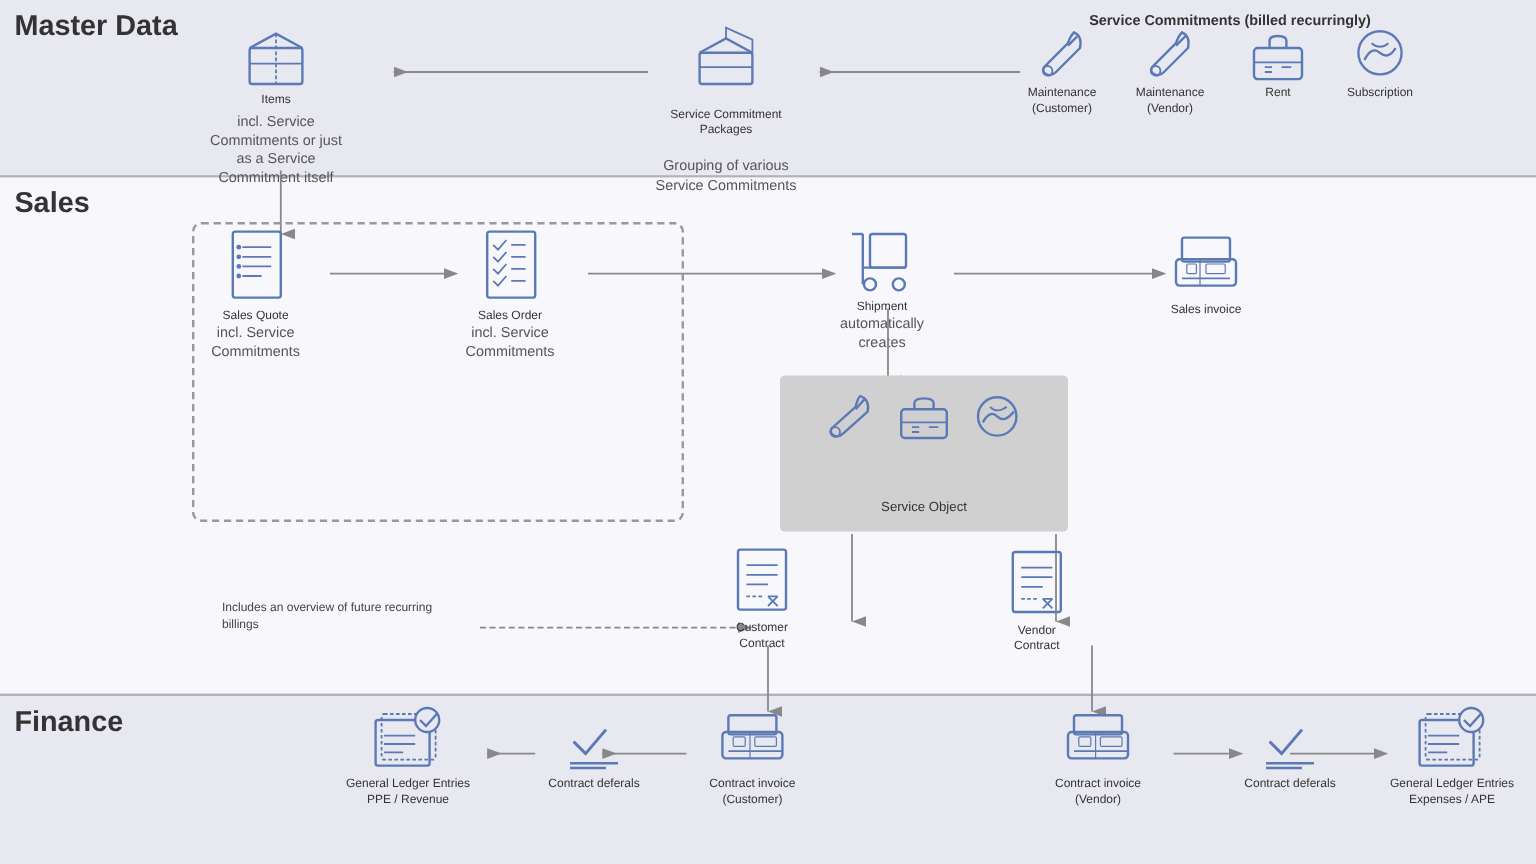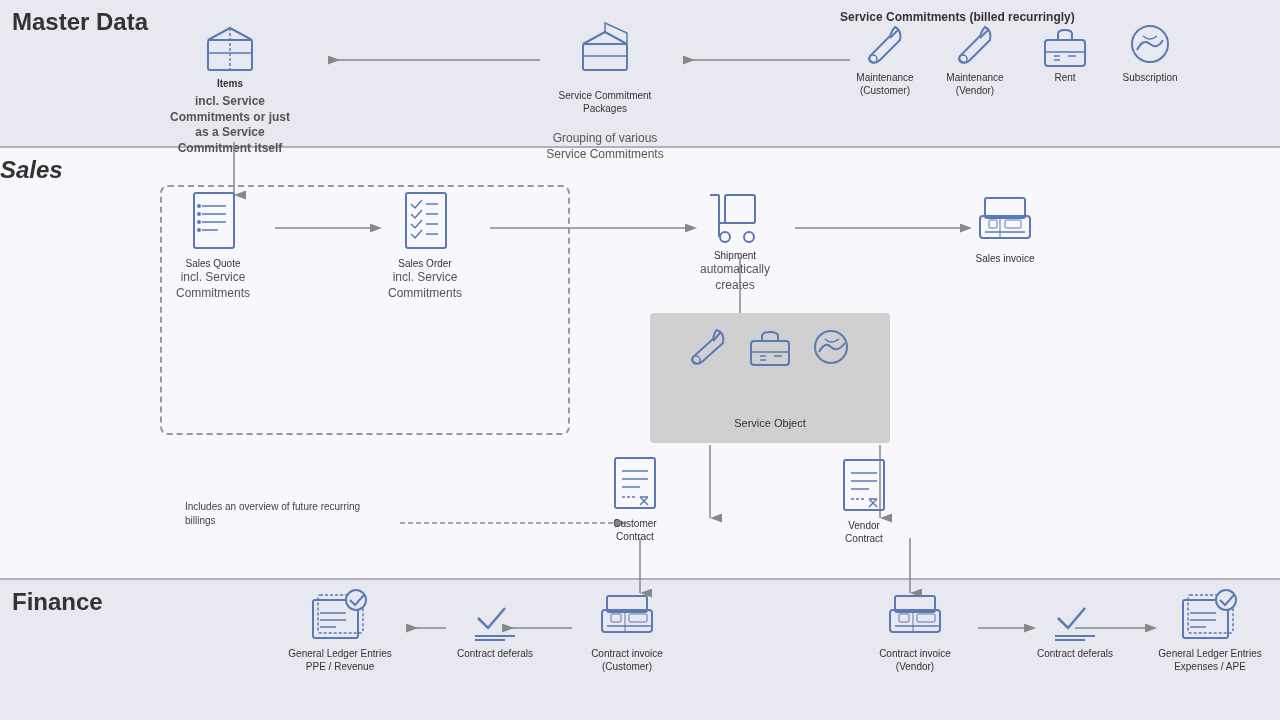--- a/index.html
+++ b/index.html
@@ -118,24 +118,24 @@
   </style>
 </head>
 <body>
 <div class="diagram">
 
   <div class="section-master"></div>
   <div class="section-sales"></div>
   <div class="section-finance"></div>
 
   <div class="section-label" style="top:8px;left:12px;">Master Data</div>
-  <div class="section-label" style="top:156px;left:0;font-style:italic;">Sales</div>
+  <div class="section-label" style="top:156px;left:12px;">Sales</div>
   <div class="section-label" style="top:588px;left:12px;">Finance</div>
 
-  <div class="icon-container" style="top:18px;left:170px;width:120px;font-weight:bold;">
+  <div class="icon-container" style="top:18px;left:170px;width:120px;">
     <svg width="60" height="55" viewBox="0 0 60 55">
 
       <rect x="8" y="22" width="44" height="30" rx="2" fill="none" stroke="#5b7ab5" stroke-width="2"></rect>
       <polyline points="8,22 30,10 52,22" fill="none" stroke="#5b7ab5" stroke-width="2"></polyline>
       <line x1="30" y1="10" x2="30" y2="52" stroke="#5b7ab5" stroke-width="1.5" stroke-dasharray="3,2"></line>
       <line x1="8" y1="35" x2="52" y2="35" stroke="#5b7ab5" stroke-width="1.5"></line>
     </svg>
     <span class="icon-label">Items</span>
     <span class="icon-sublabel" style="margin-top:4px;">incl. Service Commitments or just<br>as a Service Commitment itself</span>
   </div>
@@ -146,21 +146,21 @@
       <rect x="8" y="26" width="44" height="26" rx="2" fill="none" stroke="#5b7ab5" stroke-width="2"></rect>
       <polyline points="8,26 30,14 52,26" fill="none" stroke="#5b7ab5" stroke-width="2"></polyline>
 
       <polyline points="30,14 30,5 52,15 52,26" fill="none" stroke="#5b7ab5" stroke-width="1.5"></polyline>
       <line x1="8" y1="38" x2="52" y2="38" stroke="#5b7ab5" stroke-width="1.5"></line>
     </svg>
     <span class="icon-label">Service Commitment Packages</span>
     <span class="icon-sublabel" style="margin-top:4px;">Grouping of various Service Commitments</span>
   </div>
 
-  <div style="position:absolute;top:10px;left:840px;font-size:12px;font-weight:bold;color:#333;width:370px;text-align:left;">Service Commitments (billed recurringly)</div>
+  <div style="position:absolute;top:10px;left:840px;font-size:12px;font-weight:bold;color:#333;width:370px;text-align:center;">Service Commitments (billed recurringly)</div>
 
   <div class="icon-container" style="top:22px;left:845px;width:80px;">
     <svg width="50" height="45" viewBox="0 0 50 45">
 
       <path d="M35,5 Q42,8 40,18 L20,38 Q16,42 12,40 Q8,38 10,34 L30,14 Q32,8 35,5Z" fill="none" stroke="#5b7ab5" stroke-width="2"></path>
       <circle cx="13" cy="37" r="4" fill="none" stroke="#5b7ab5" stroke-width="1.5"></circle>
       <line x1="38" y1="8" x2="30" y2="16" stroke="#5b7ab5" stroke-width="2"></line>
     </svg>
     <span class="icon-label">Maintenance<br>(Customer)</span>
   </div>

